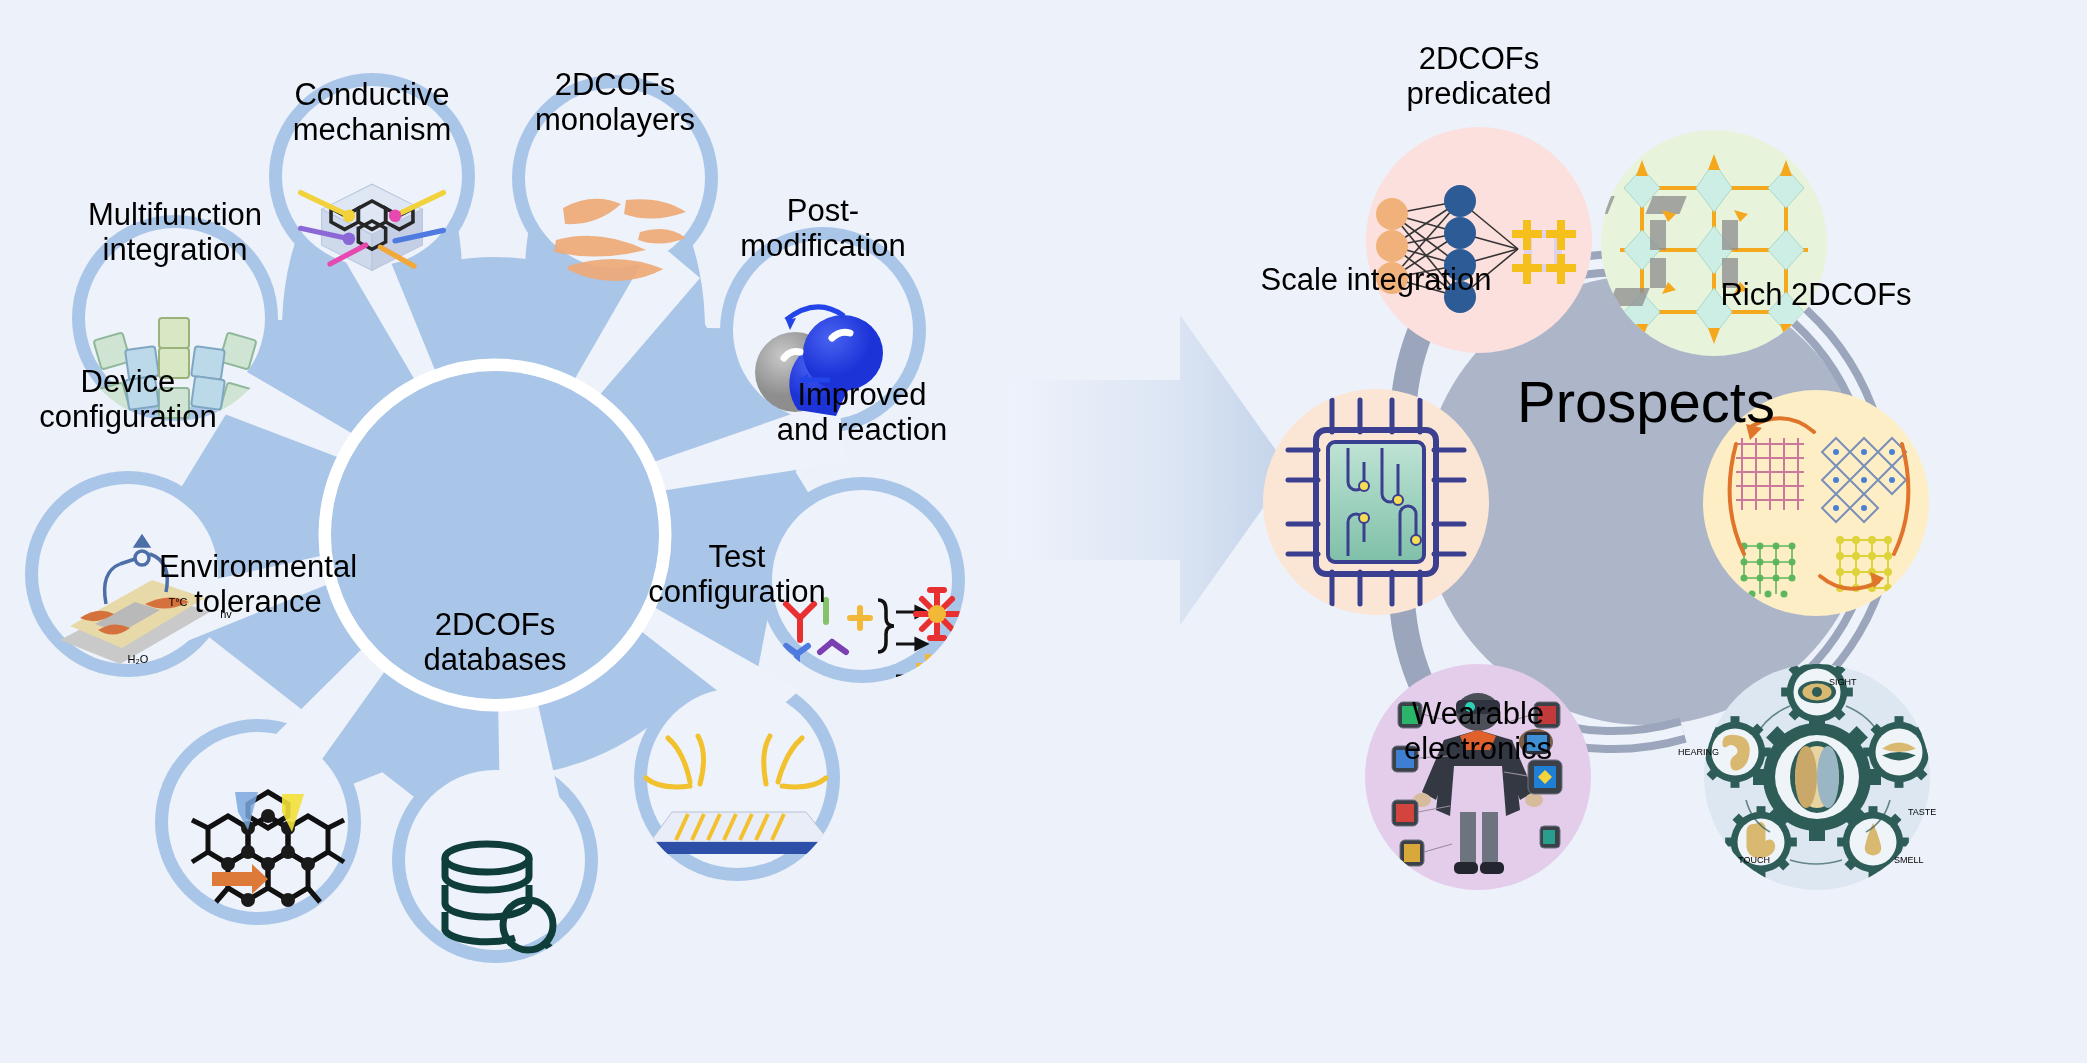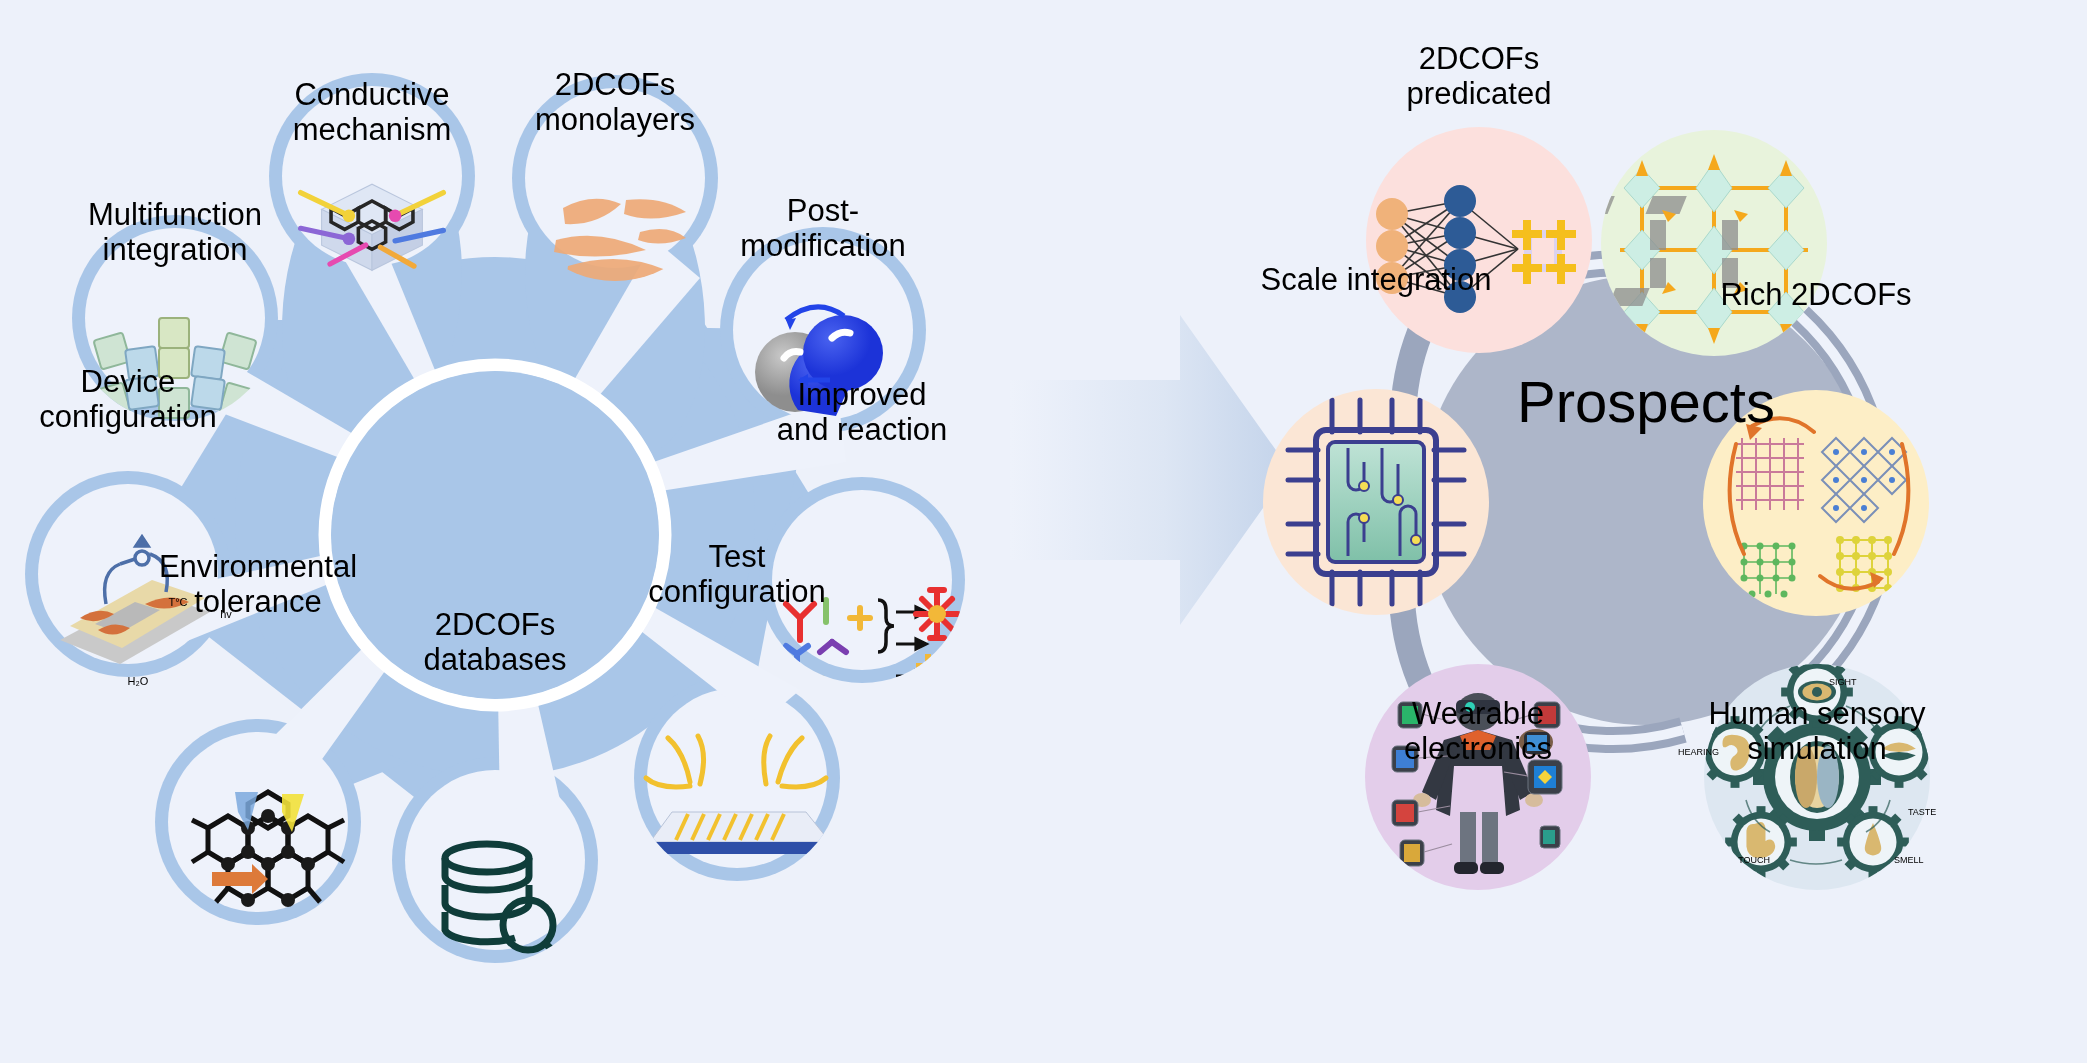--- a/index.html
+++ b/index.html
@@ -799,32 +799,30 @@
 databases</div>
   <div class="lbl node-lbl" style="left:108px; top:550px; width:300px;">Environmental
 tolerance</div>
   <div class="lbl node-lbl" style="left:-22px; top:365px; width:300px;">Device
 configuration</div>
   <div class="lbl node-lbl" style="left:25px; top:198px; width:300px;">Multifunction
 integration</div>
 
   <div class="lbl tiny" style="left:148px; top:596px; width:60px;">T°C</div>
   <div class="lbl tiny" style="left:196px; top:608px; width:60px;">hv</div>
-  <div class="lbl tiny" style="left:108px; top:675px; width:60px;">H₂O</div>
+  <div class="lbl tiny" style="left:108px; top:653px; width:60px;">H₂O</div>
 
   <div class="lbl hub-lbl" style="left:1446px; top:370px; width:400px;">Prospects</div>
 
   <div class="lbl pro-lbl" style="left:1329px; top:42px; width:300px;">2DCOFs
 predicated</div>
   <div class="lbl pro-lbl" style="left:1226px; top:263px; width:300px;">Scale integration</div>
   <div class="lbl pro-lbl" style="left:1666px; top:278px; width:300px;">Rich 2DCOFs</div>
   <div class="lbl pro-lbl" style="left:1328px; top:697px; width:300px;">Wearable
 electronics</div>
-  <div class="lbl pro-lbl" style="left:1667px; top:697px; width:300px;">Human sensory
-simulation</div>
 
   <div class="lbl" style="left:1829px; top:677px; width:70px; font-size:9px; text-align:left;">SIGHT</div>
   <div class="lbl" style="left:1908px; top:765px; width:70px; font-size:9px; text-align:left;margin-top:42px;">TASTE</div>
   <div class="lbl" style="left:1894px; top:855px; width:70px; font-size:9px; text-align:left;">SMELL</div>
   <div class="lbl" style="left:1700px; top:855px; width:70px; font-size:9px; text-align:right;">TOUCH</div>
   <div class="lbl" style="left:1678px; top:747px; width:70px; font-size:9px; text-align:left;">HEARING</div>
 
 </div>
 
 </body></html>

